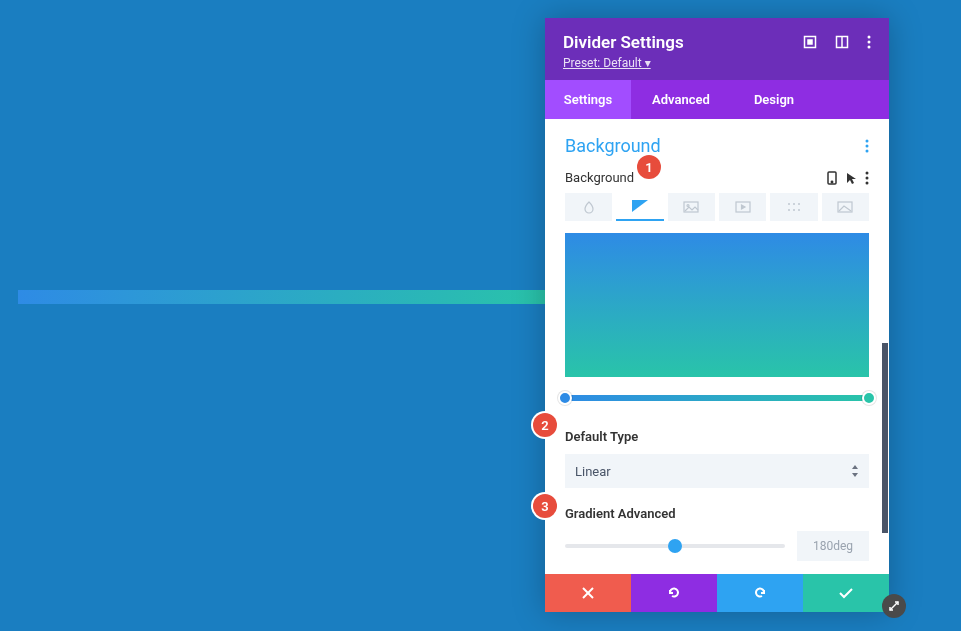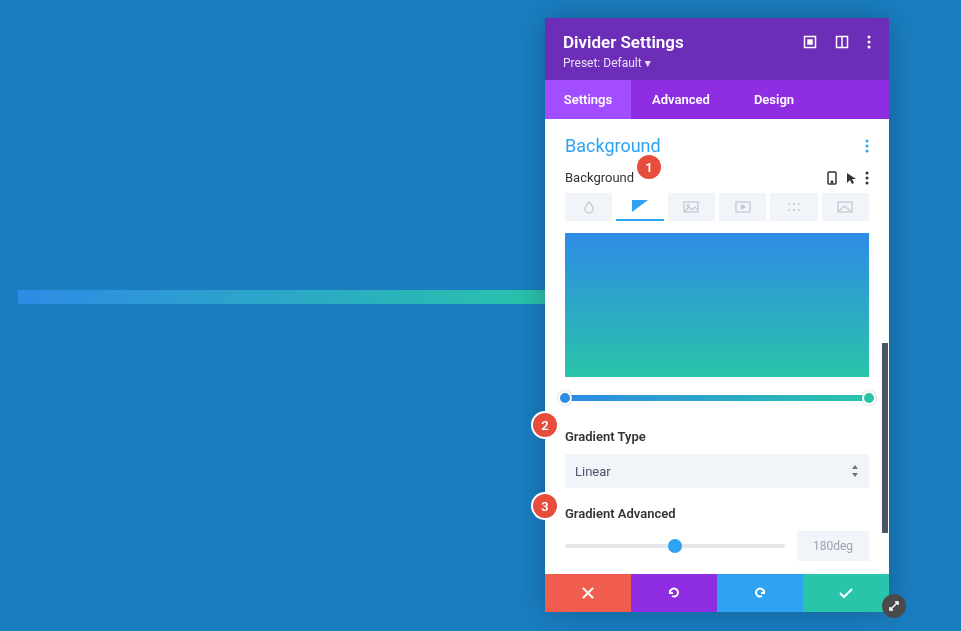--- a/index.html
+++ b/index.html
@@ -4,21 +4,21 @@
 <style>
   *{box-sizing:border-box;margin:0;padding:0;font-family:-apple-system,BlinkMacSystemFont,"Segoe UI",Roboto,Helvetica,Arial,sans-serif;}
   body{width:961px;height:631px;background:#fff;overflow:hidden;position:relative;}
   .canvas{position:absolute;inset:0;background:#1a7ec1;}
   .divider-preview{position:absolute;left:18px;top:290px;width:534px;height:14px;background:linear-gradient(90deg,#2e8be5 0%,#29c4a9 100%);}
   .panel{position:absolute;left:545px;top:18px;width:344px;height:594px;background:#fff;box-shadow:0 0 30px rgba(0,0,0,.25);display:flex;flex-direction:column;justify-content:center;}
   .hdr{background:#6c2eb9;color:#fff;padding:14px 18px 10px;}
   .hdr-row{display:flex;align-items:center;justify-content:space-between;}
   .hdr-title{font-size:17px;font-weight:600;}
   .hdr-icons{display:flex;gap:18px;align-items:center;font-size:14px;}
-  .preset{font-size:12px;opacity:.85;margin-top:4px;}
+  .preset{font-size:12px;opacity:.85;margin-top:4px;text-decoration:underline;}
   .tabs{display:flex;background:#8e2de2;}
   .tab{flex:none;padding:12px 0;font-size:13px;font-weight:600;color:#fff;text-align:center;cursor:pointer;}
   .tab.content{width:86px;background:#a24dff;}
   .tab.design{width:86px;}
   .tab.advanced{width:100px;}
   .body{flex:1;overflow:hidden;padding:16px 20px 0;color:#333;position:relative;}
   .section-title{color:#2ea3f2;font-size:18px;font-weight:400;margin-bottom:14px;display:flex;justify-content:space-between;align-items:center;}
   .section-menu{color:#2ea3f2;font-size:16px;}
   .label-row{display:flex;align-items:center;gap:8px;font-size:13px;color:#333;margin-bottom:8px;}
   .bg-types{display:flex;gap:4px;margin-bottom:12px;}
@@ -165,21 +165,21 @@
         </div>
       </div>
 
       <div class="preview"></div>
 
       <div class="stops-track">
         <div class="stop-handle" style="left:0;background:#2e8be5"></div>
         <div class="stop-handle" style="left:100%;background:#29c4a9"></div>
       </div>
 
-      <div class="field-label">Gradient Type</div>
+      <div class="field-label">Default Type</div>
       <div class="select">
         <span>Linear</span>
         <span class="select-caret">
           <svg width="8" height="12" viewBox="0 0 8 12" fill="#6b7280">
               <path d="M4 0 L7 4 L1 4 Z M4 12 L1 8 L7 8 Z"></path>
             </svg>
         </span>
       </div>
 
       <div class="field-label">Gradient Advanced</div>

